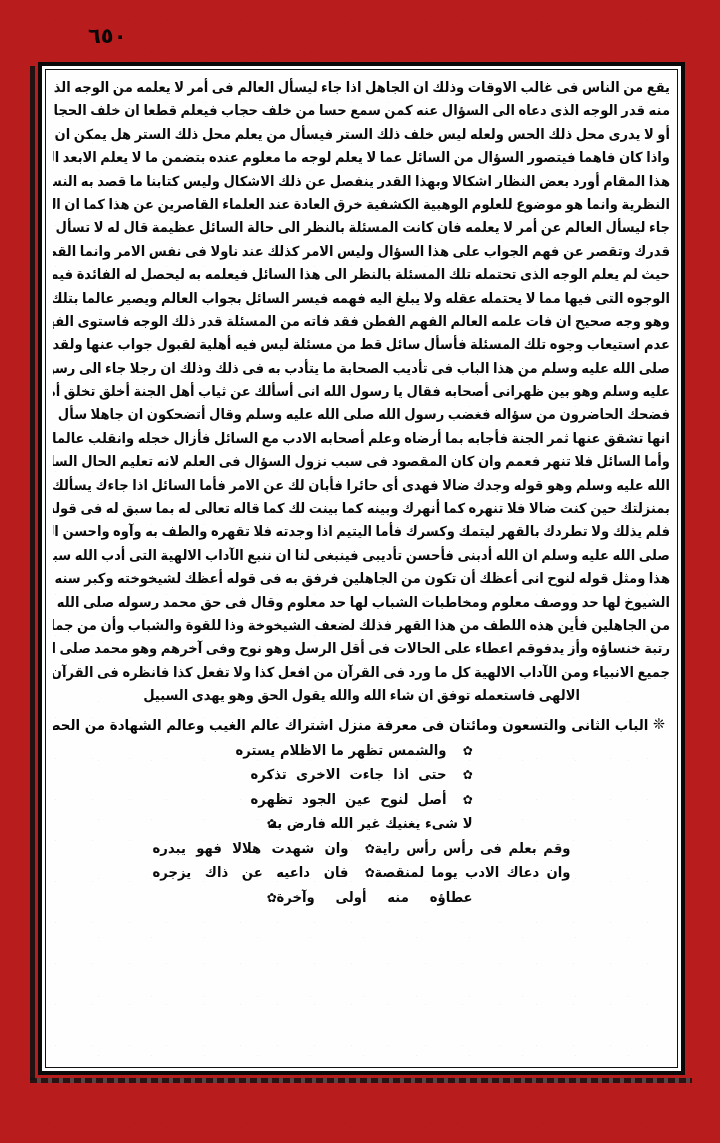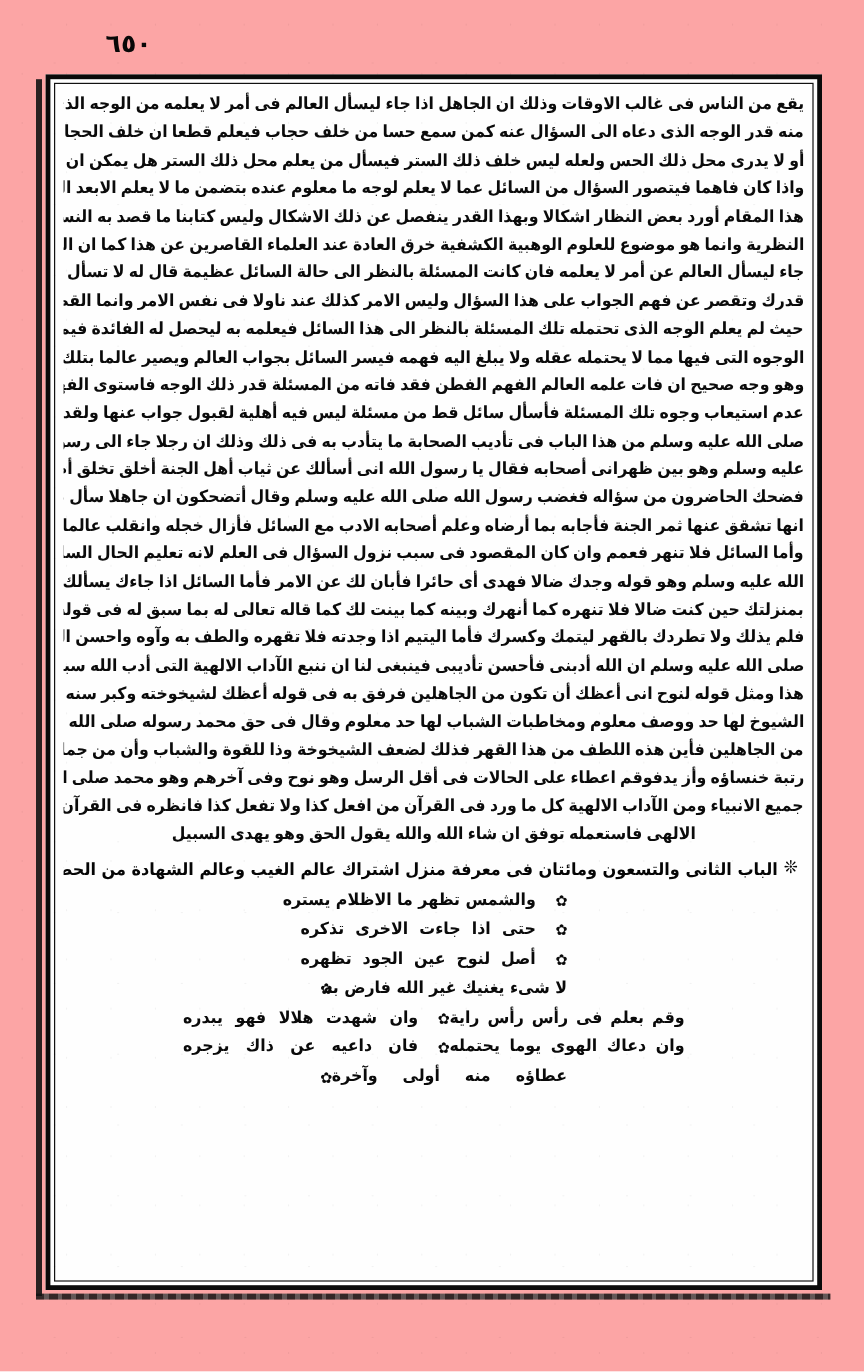--- a/index.html
+++ b/index.html
@@ -14,21 +14,21 @@
     position: relative;
     overflow: hidden;
     font-family: "DejaVu Sans", "Liberation Sans", sans-serif;
     color: #000000;
   }
 
   
   #page-sheet {
     position: absolute;
     inset: 0;
-    background: #fca5a5;
+    background: #b91c1c;
   }
 
   
   #folio-number {
     position: absolute;
     top: 26px;
     left: 88px;
     font-family: "DejaVu Sans", "Liberation Sans", sans-serif;
     font-size: 21px;
     font-weight: 700;
@@ -257,21 +257,21 @@
           <div class="verse-line">
             <span class="verse-hemistich first">لا شىء يغنيك غير الله فارض به</span>
             <span class="verse-star">✿</span>
           </div>
           <div class="verse-line">
             <span class="verse-hemistich first">وقم بعلم فى رأس رأس راية</span>
             <span class="verse-star">✿</span>
             <span class="verse-hemistich second">وان شهدت هلالا فهو يبدره</span>
           </div>
           <div class="verse-line">
-            <span class="verse-hemistich first">وان دعاك الهوى يوما يحتمله</span>
+            <span class="verse-hemistich first">وان دعاك الادب يوما لمنقصة</span>
             <span class="verse-star">✿</span>
             <span class="verse-hemistich second">فان داعيه عن ذاك يزجره</span>
           </div>
           <div class="verse-line">
             <span class="verse-hemistich first">عطاؤه منه أولى وآخرة</span>
             <span class="verse-star">✿</span>
           </div>
         </div>
 
     </div>

